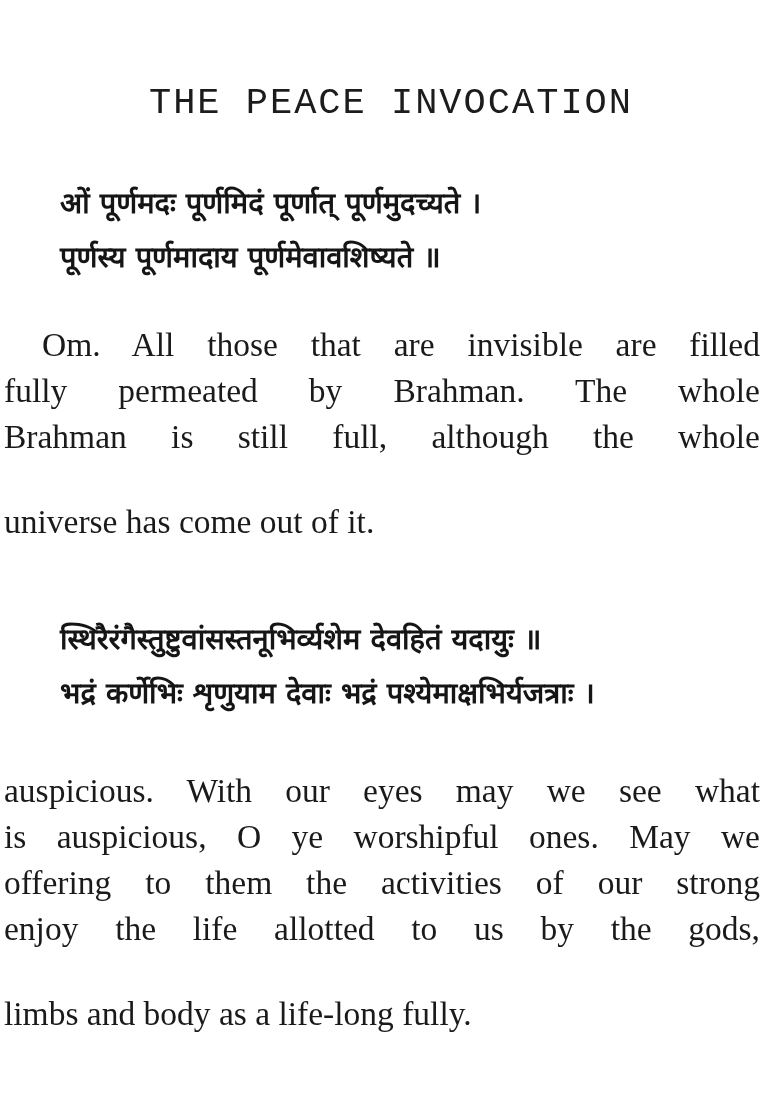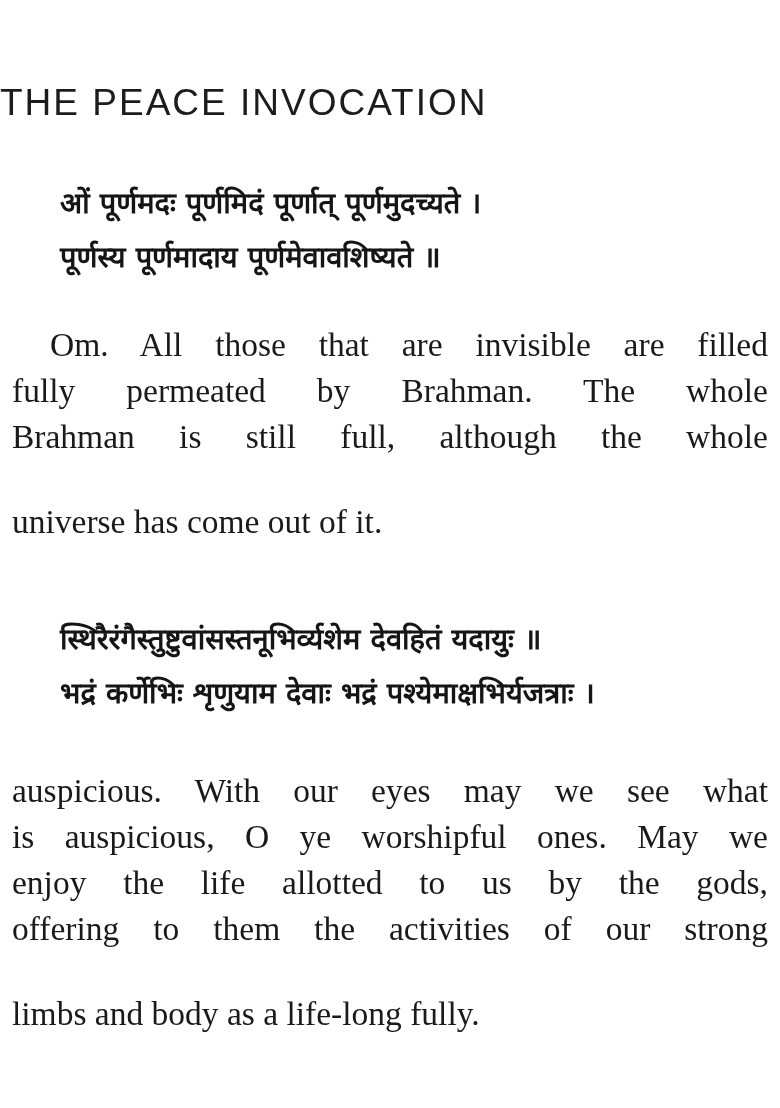--- a/index.html
+++ b/index.html
@@ -2,31 +2,31 @@
 <html><head>
 <meta charset="utf-8">
 <style>
   html, body { margin: 0; padding: 0; }
   body {
     width: 780px; height: 1108px; background: #ffffff; color: #1a1a1a;
     font-family: "DejaVu Serif", "Liberation Serif", serif;
     position: relative; overflow: hidden;
   }
   .title {
-    position: absolute; top: 82px; left: 0; width: 633px; text-align: left;
-    font-family: Liberation Sans, sans-serif; font-size: 37px; letter-spacing: 2px; color: #1c1c1c;
+    position: absolute; top: 82px; left: 0; width: 633px; text-align: right;
+    font-family: Liberation Mono, monospace; font-size: 37px; letter-spacing: 2px; color: #1c1c1c;
   }
   .verse {
     position: absolute; left: 60px; font-family: "DejaVu Sans", sans-serif;
     font-weight: bold; font-size: 29px; line-height: 54px; color: #151515;
   }
   .verse1 { top: 176px; }
   .verse2 { top: 612px; }
   .para {
-    position: absolute; left: 12px; width: 756px; font-family: "Liberation Serif", serif;
+    position: absolute; left: 4px; width: 756px; font-family: "Liberation Serif", serif;
     font-size: 33.5px; line-height: 46px; color: #1a1a1a; text-align: justify;
   }
   .para .line { display: block; text-align-last: justify; white-space: nowrap; }
   .para .line.last { text-align-last: left; margin-top: 39px; }
   .para1 { top: 322px; }
   .para2 { top: 768px; }
   .indent { padding-left: 38px; }
 </style>
 </head>
 <body>
@@ -46,16 +46,16 @@
 </div>
 
 <div class="verse verse2">
   <div>स्थिरैरंगैस्तुष्टुवांसस्तनूभिर्व्यशेम देवहितं यदायुः ॥</div>
   <div>भद्रं कर्णेभिः शृणुयाम देवाः भद्रं पश्येमाक्षभिर्यजत्राः ।</div>
 </div>
 
 <div class="para para2">
   <span class="line">auspicious. With our eyes may we see what</span>
   <span class="line">is auspicious, O ye worshipful ones. May we</span>
+  <span class="line">offering to them the activities of our strong</span>
   <span class="line">enjoy the life allotted to us by the gods,</span>
-  <span class="line">offering to them the activities of our strong</span>
   <span class="line last">limbs and body as a life-long fully.</span>
 </div>
 
 </body></html>

